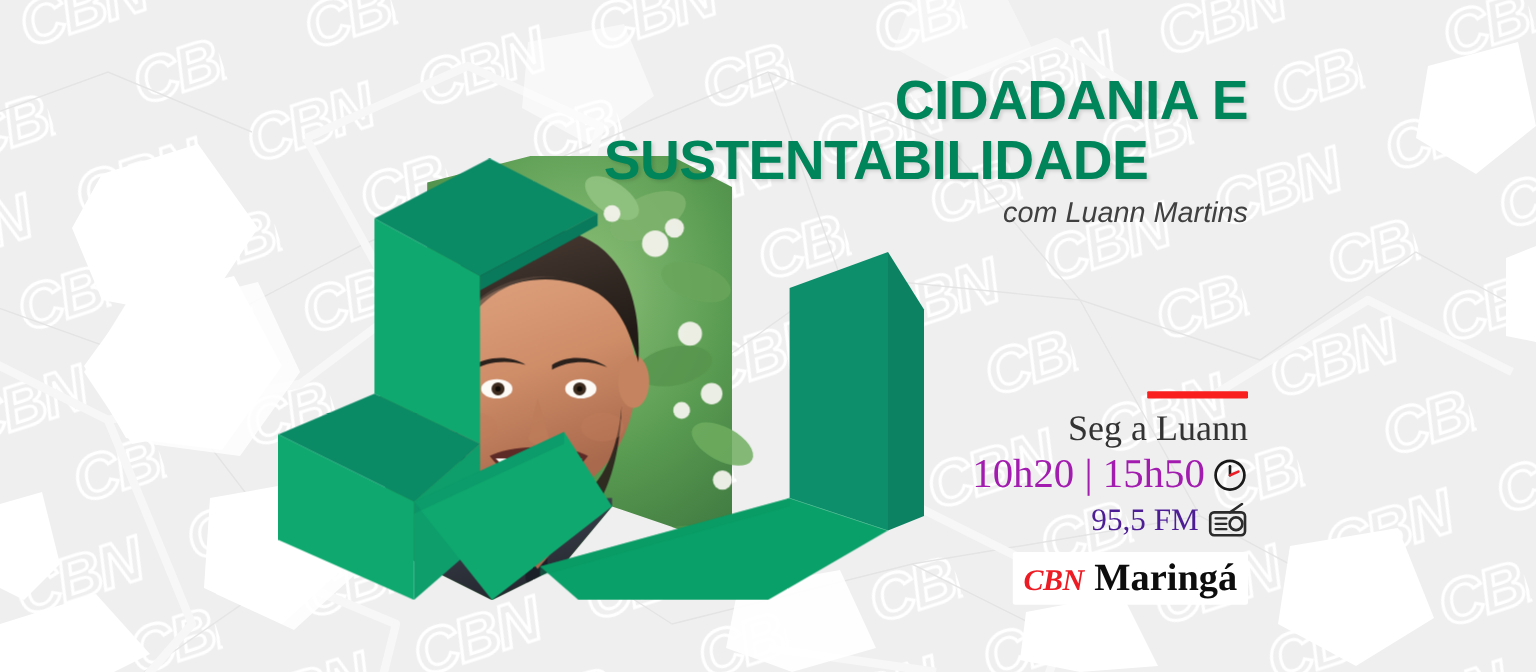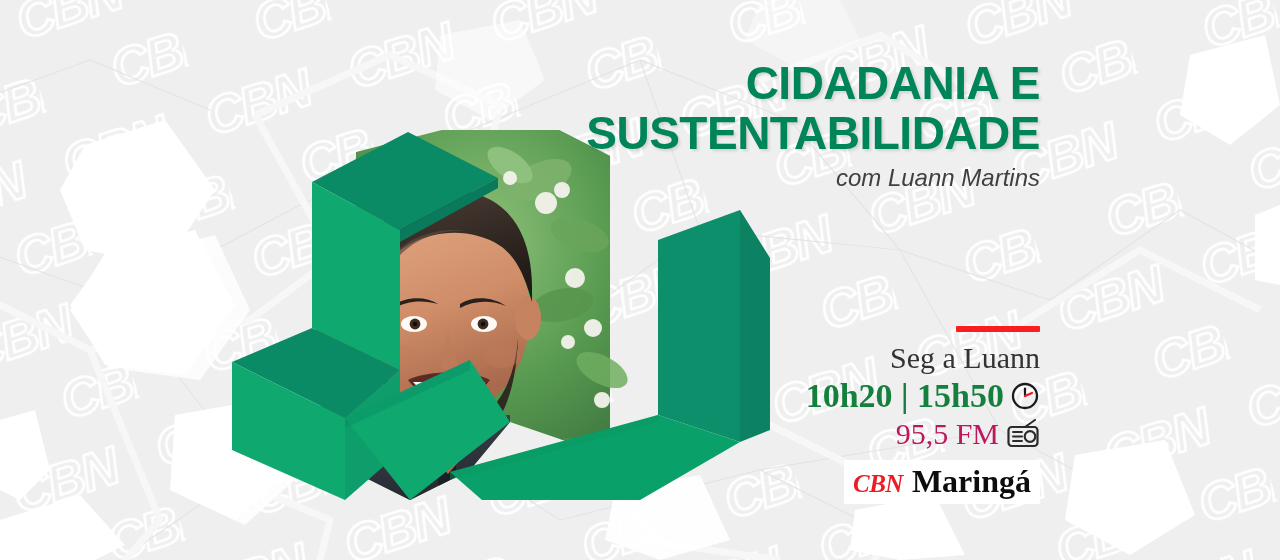--- a/index.html
+++ b/index.html
@@ -40,21 +40,21 @@
   }
   .title-line {
     display:block;
     color:#00845a;
     font-weight:bold;
     letter-spacing:-0.5px;
     text-shadow:2px 2px 3px rgba(0,0,0,0.12);
     white-space:nowrap;
   }
   #title-line-1 { font-size:46px; line-height:50px; }
-  #title-line-2 { font-size:46px; line-height:50px; }
+  #title-line-2 { font-size:46px; line-height:50px;text-align:center; }
   #subtitle {
     display:block;
     margin-top:6px;
     font-size:24px;
     font-style:italic;
     color:#404040;
     white-space:nowrap;
   }
 
   
@@ -83,38 +83,38 @@
   }
   .time-row {
     display:flex;
     align-items:center;
     justify-content:flex-end;
     gap:6px;
     margin-top:2px;
   }
   #times-text {
     font-family:"Liberation Serif", serif;
-    font-weight:bold;
+    font-weight:normal;
     font-size:34px;
     line-height:38px;
-    color:#15803d;
+    color:#a21caf;
     white-space:nowrap;
   }
   .freq-row {
     display:flex;
     align-items:center;
     justify-content:flex-end;
     gap:7px;
     margin-top:4px;
   }
   #freq-text {
     font-family:"Liberation Serif", serif;
-    font-size:30px;
+    font-size:26px;
     line-height:30px;
-    color:#be185d;
+    color:#4c1d95;
     white-space:nowrap;
   }
   .icon { display:inline-block; line-height:0; }
 
   
   #cbn-logo {
     display:inline-flex;
     align-items:baseline;
     gap:9px;
     background:#ffffff;

